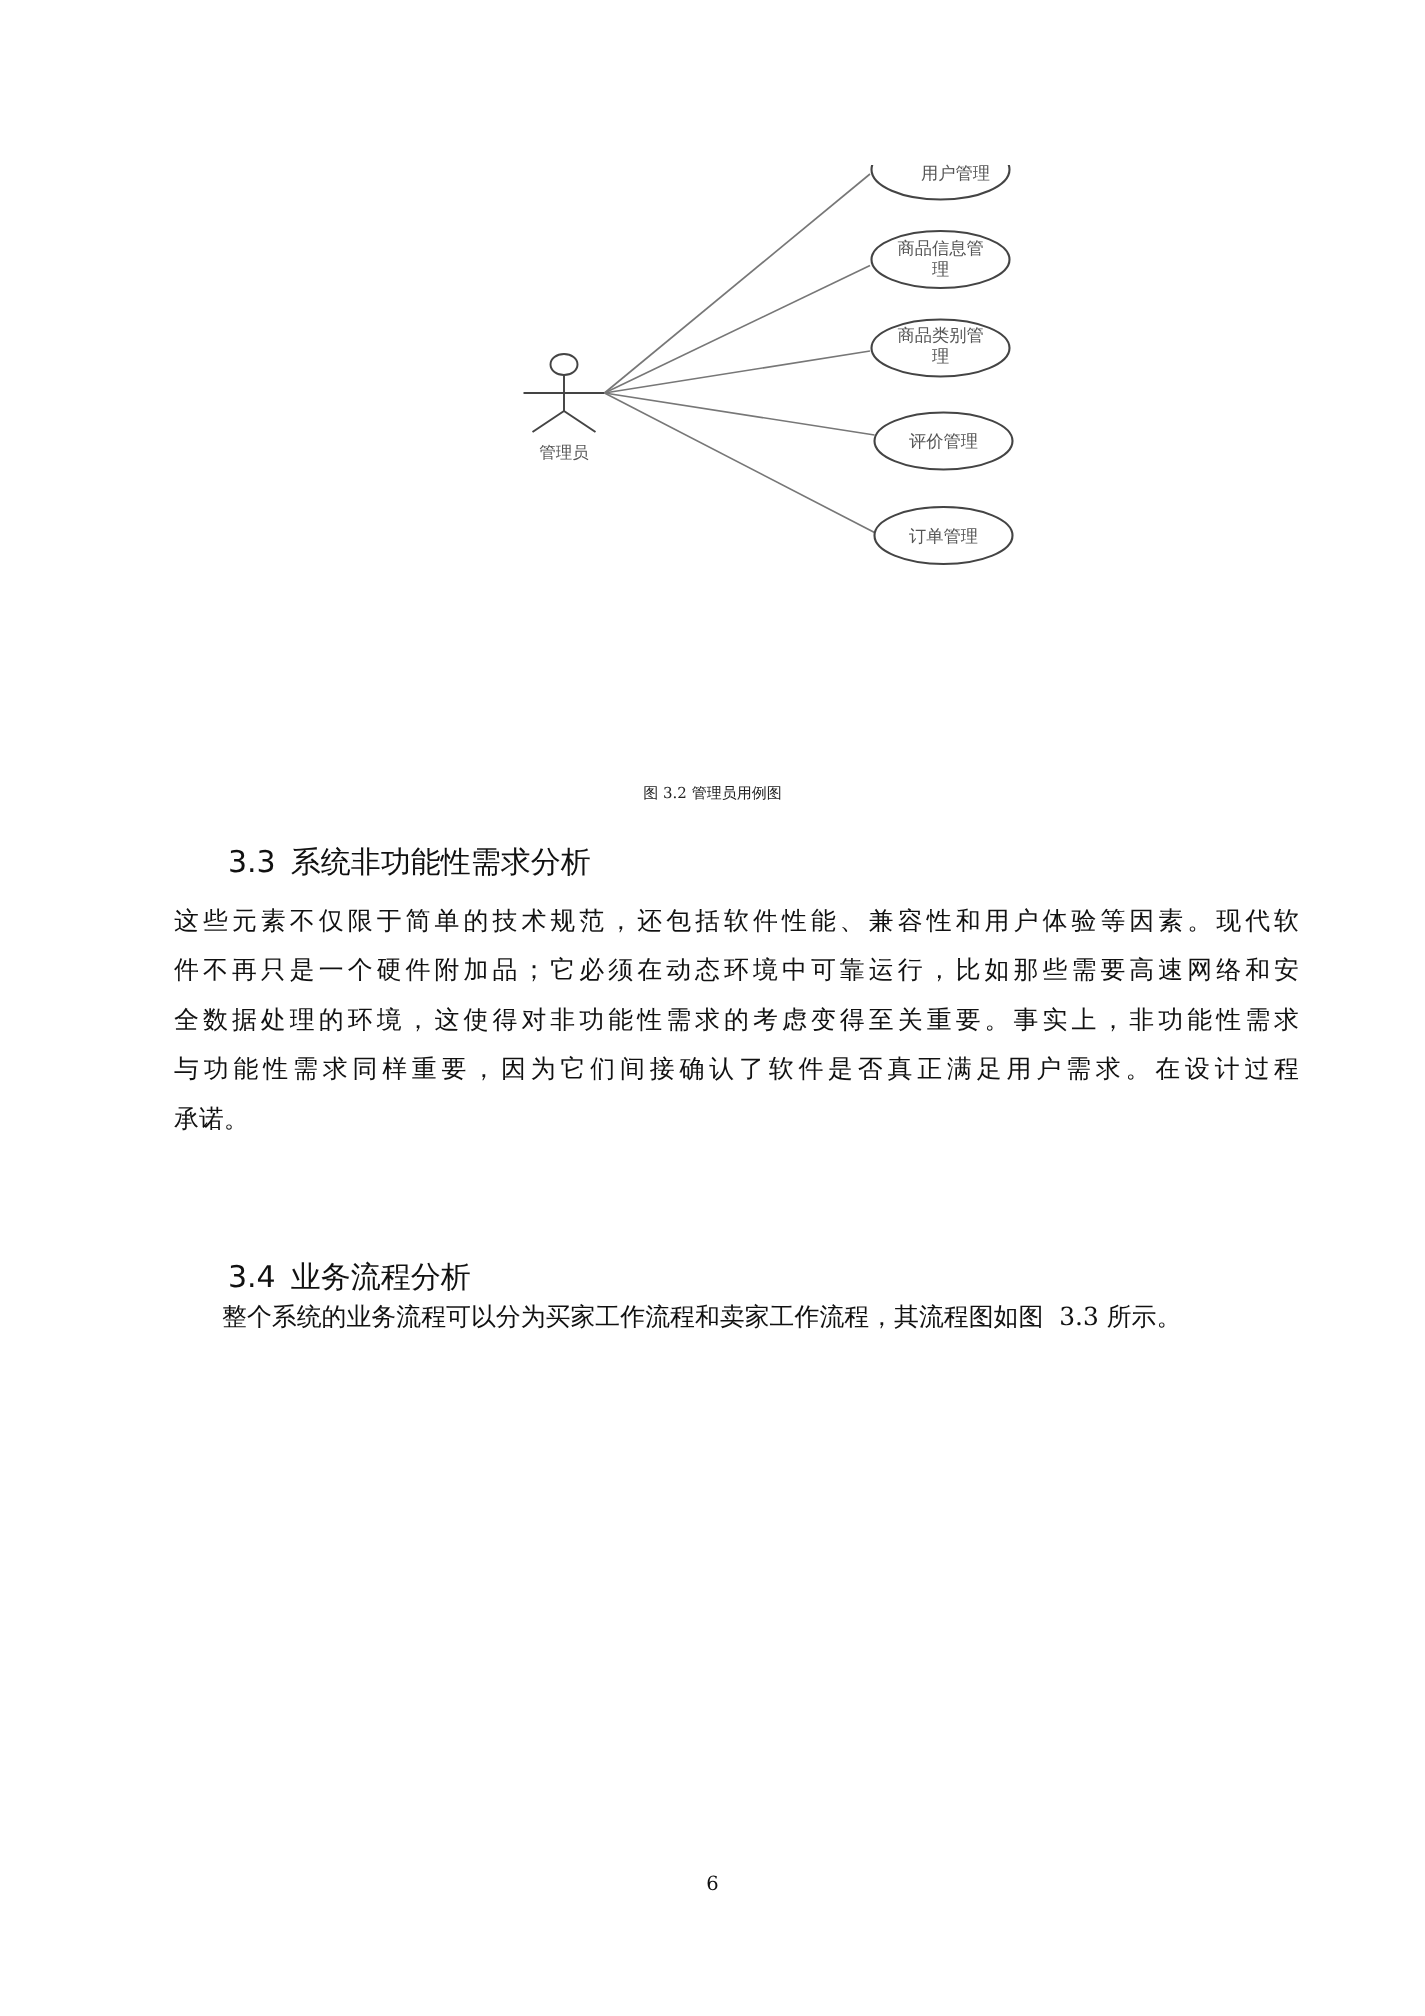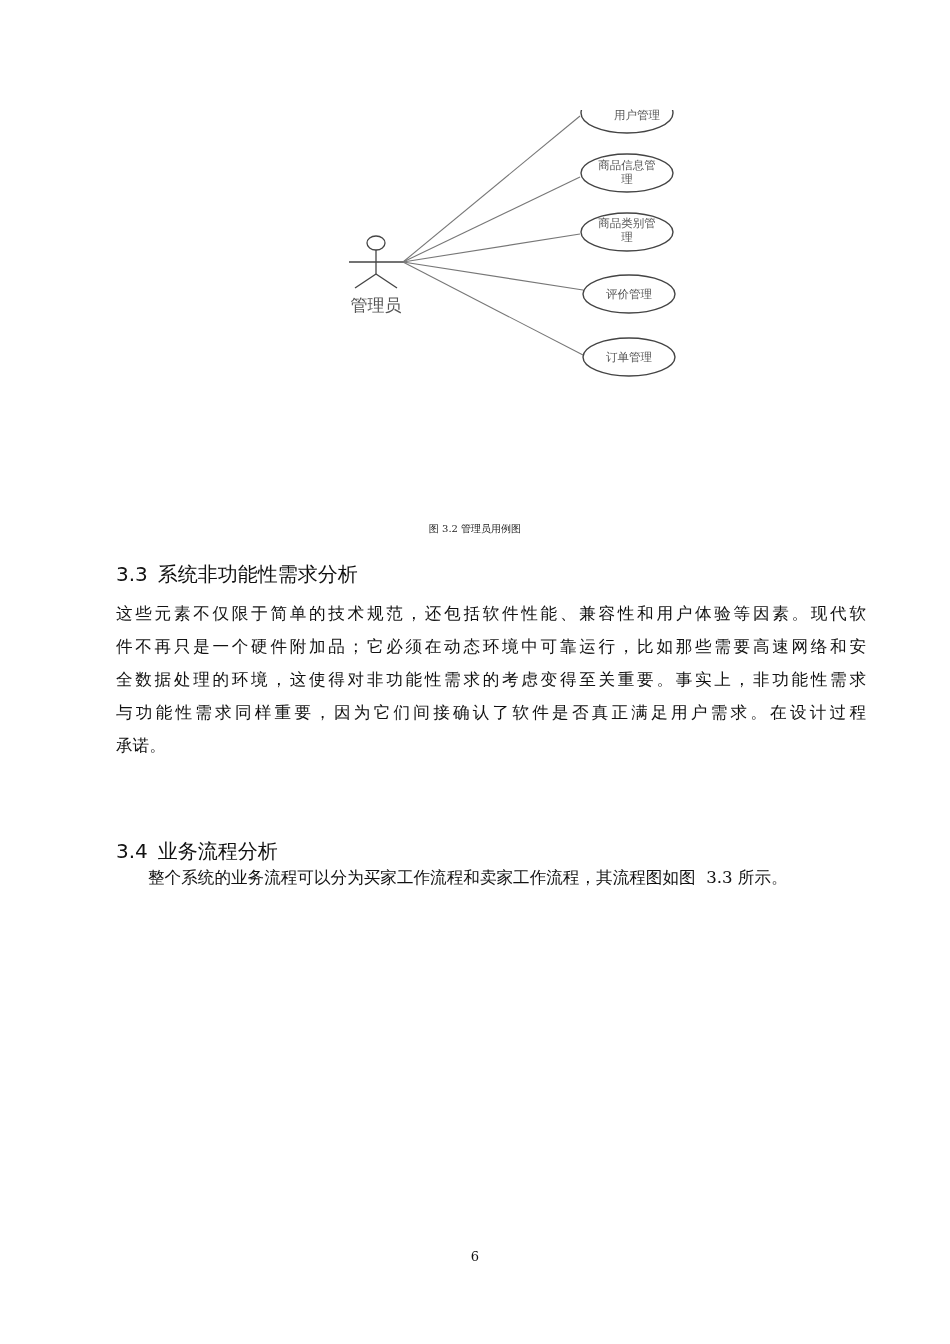--- a/index.html
+++ b/index.html
@@ -11,31 +11,31 @@
     .figure {
       position: absolute; left: 250px; top: 110px; width: 450px; height: 310px;
     }
     .figure svg { position: absolute; left: 0; top: 0; }
     .uc-label {
       position: absolute; font-family: "DejaVu Sans", "Liberation Sans", sans-serif;
       font-size: 11.5px; color: #555555; text-align: center; line-height: 14px;
     }
     .actor-label {
       position: absolute; font-family: Liberation Serif, serif;
-      font-size: 17px; color: #555555; text-align: center;
+      font-size: 11px; color: #555555; text-align: center;
     }
     .caption {
       position: absolute; left: 0; width: 950px; top: 522px; text-align: center;
       font-size: 10px; color: #222222;
     }
     .heading {
       position: absolute; left: 116px; font-family: "DejaVu Sans", "Liberation Sans", sans-serif;
       font-size: 20px; color: #111111; white-space: nowrap;
     }
-    .heading .num { margin-right: 10px; }
+    .heading .num { margin-right: 10px; margin-left: 36px; }
     .para {
       position: absolute; left: 116px; width: 750px;
       font-size: 16.6px; line-height: 33px; text-align: justify;
       text-justify: inter-character; color: #111111;
     }
     .para .line { display: block; white-space: nowrap; text-align: justify; text-align-last: justify; }
     .para .line.last { text-align-last: left; }
     .indent { padding-left: 34px; }
     .page-number {
       position: absolute; left: 0; width: 950px; text-align: center; top: 1249px;

